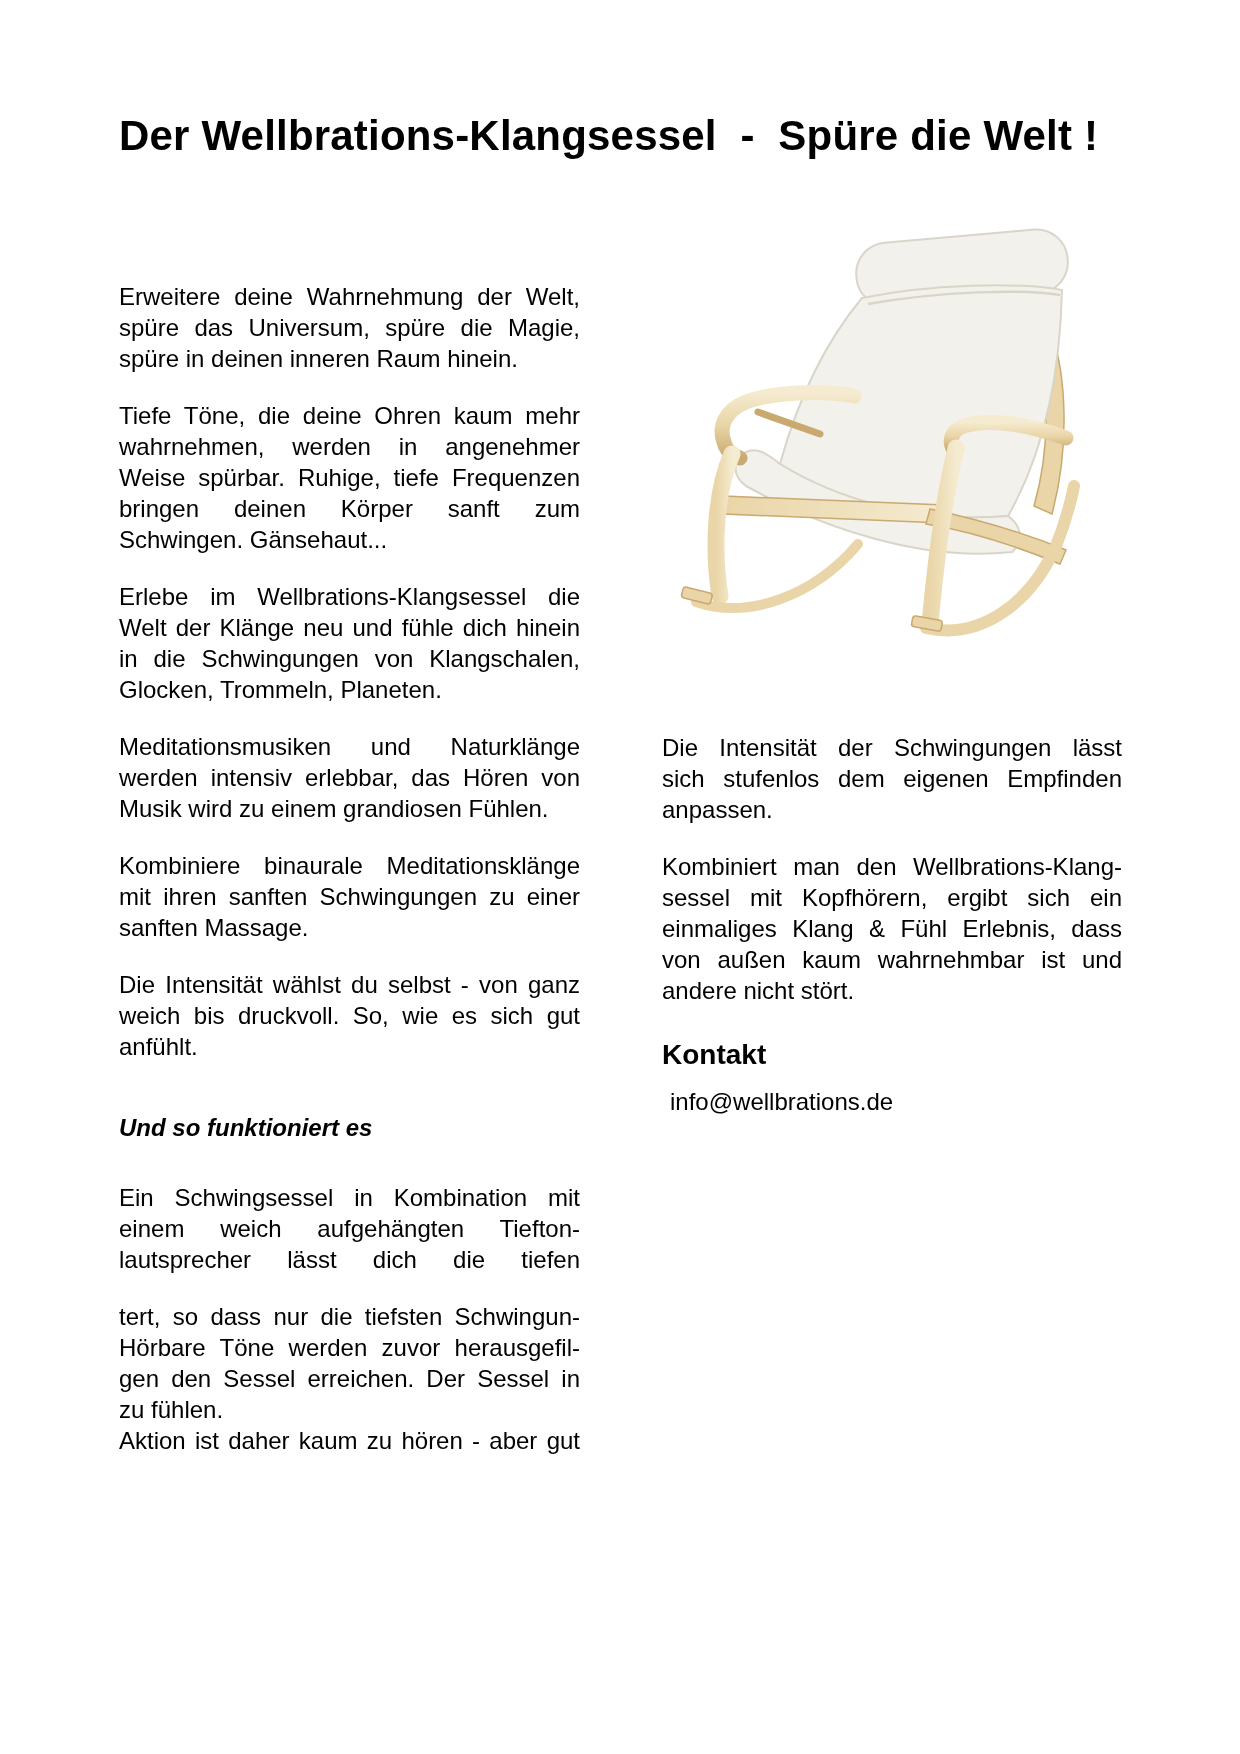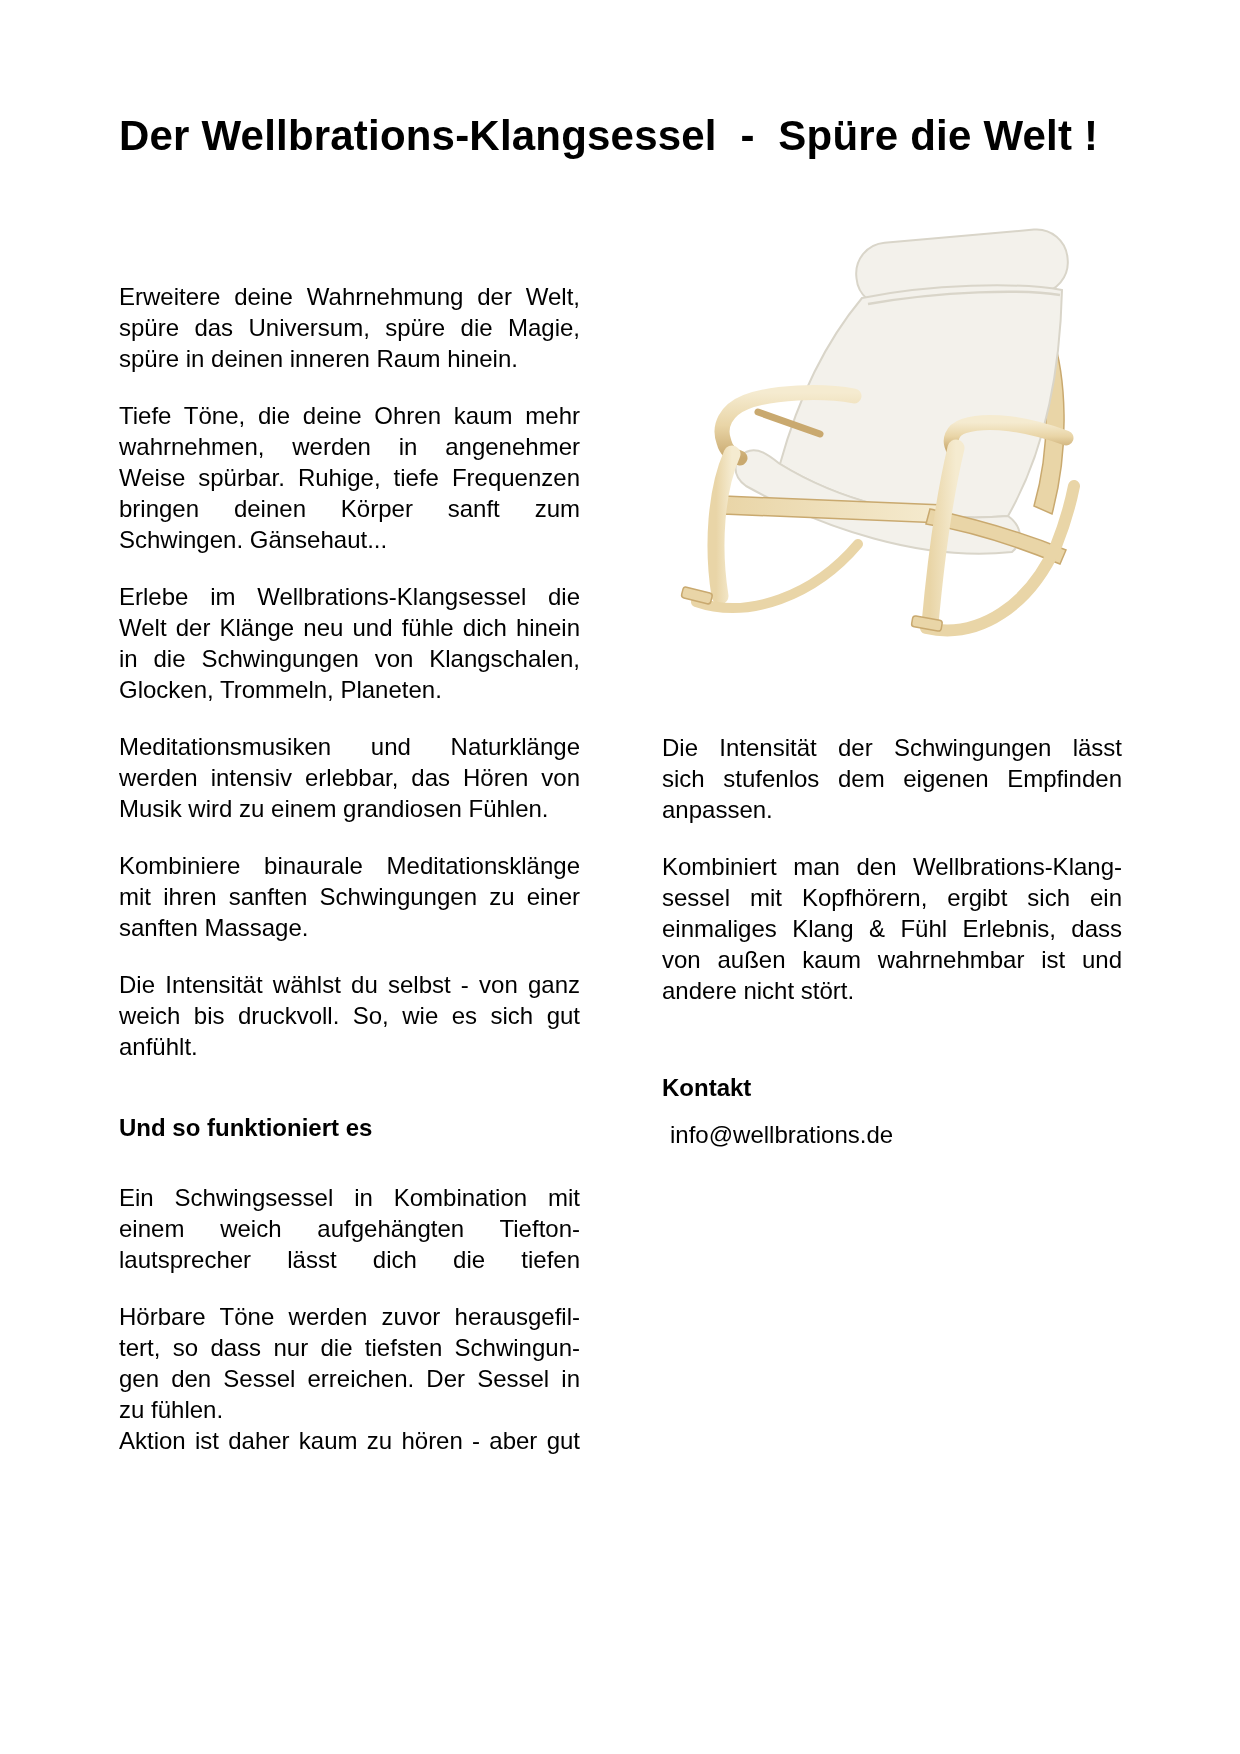--- a/index.html
+++ b/index.html
@@ -33,26 +33,27 @@
     line-height: 31px;
   }
   .line { text-align: justify; text-align-last: justify; }
   .line.last { text-align-last: left; }
 
   .heading {
     font-size: 24px;
     line-height: 31px;
     font-weight: bold;
     margin: 50px 0 39px 0;
+    font-style: italic;
   }
   .contact-heading {
-    font-size: 24px;
+    font-size: 28px;
     line-height: 31px;
     font-weight: bold;
-    margin: 66px 0 0 0;
+    margin: 33px 0 0 0;
   }
   .contact-email {
     font-size: 24px;
     line-height: 31px;
     margin: 16px 0 0 8px;
   }
   .chair-wrap {
     width: 460px;
     height: 412px;
     margin-bottom: 92px;
@@ -100,22 +101,22 @@
         <div class="line">weich bis druckvoll. So, wie es sich gut</div>
         <div class="line last">anfühlt.</div>
       </div>
       <div class="heading">Und so funktioniert es</div>
       <div class="para">
         <div class="line">Ein Schwingsessel in Kombination mit</div>
         <div class="line">einem weich aufgehängten Tiefton-</div>
         <div class="line">lautsprecher lässt dich die tiefen</div>
       </div>
       <div class="para">
+        <div class="line">tert, so dass nur die tiefsten Schwingun-</div>
         <div class="line">Hörbare Töne werden zuvor herausgefil-</div>
-        <div class="line">tert, so dass nur die tiefsten Schwingun-</div>
         <div class="line">gen den Sessel erreichen. Der Sessel in</div>
         <div class="line last">zu fühlen.</div>
         <div class="line">Aktion ist daher kaum zu hören - aber gut</div>
       </div>
     </div>
 
   <div class="col col-right">
 
     <div class="chair-wrap">
       <svg viewBox="0 0 460 412" xmlns="http://www.w3.org/2000/svg">

